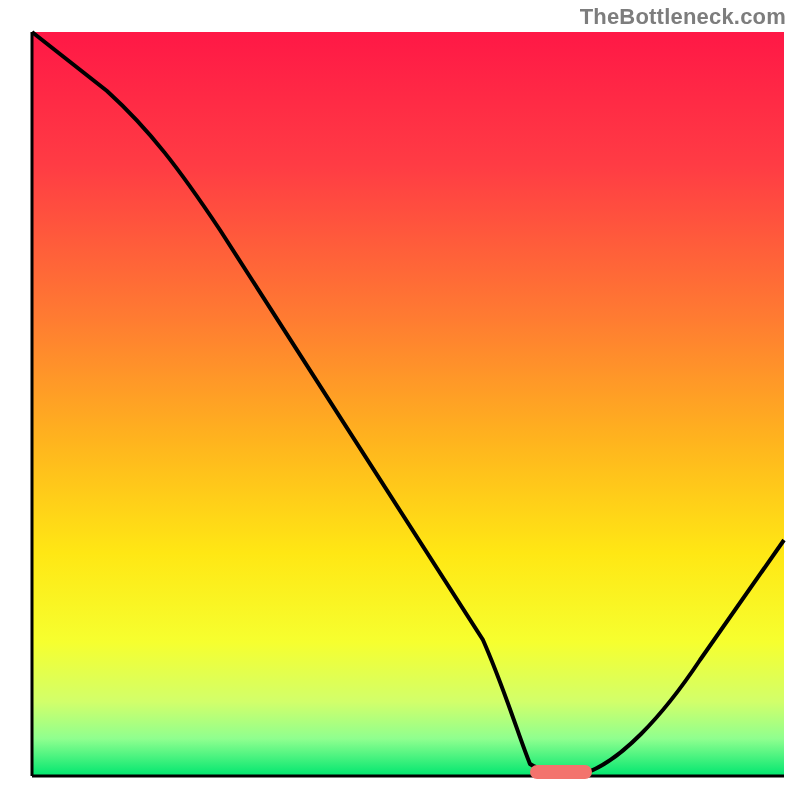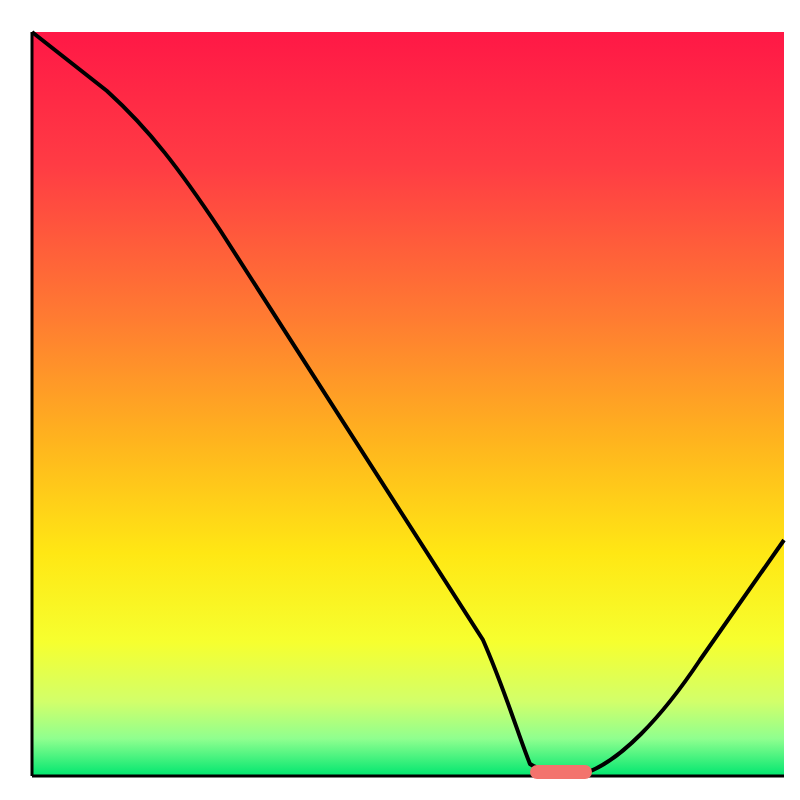--- a/index.html
+++ b/index.html
@@ -58,13 +58,14 @@
              C 150 130 180 170 220 230
              L 483 640
              C 505 690 520 740 530 764
              Q 548 776 588 772
              C 620 760 660 720 700 660
              L 784 540" fill="none" stroke="#000" stroke-width="4"></path>
 
     <rect x="530" y="765" width="62" height="14" rx="7" ry="7" fill="#f3736d"></rect>
   </svg>
 
+  <div class="watermark">TheBottleneck.com</div>
 </div>
 
 </body></html>

